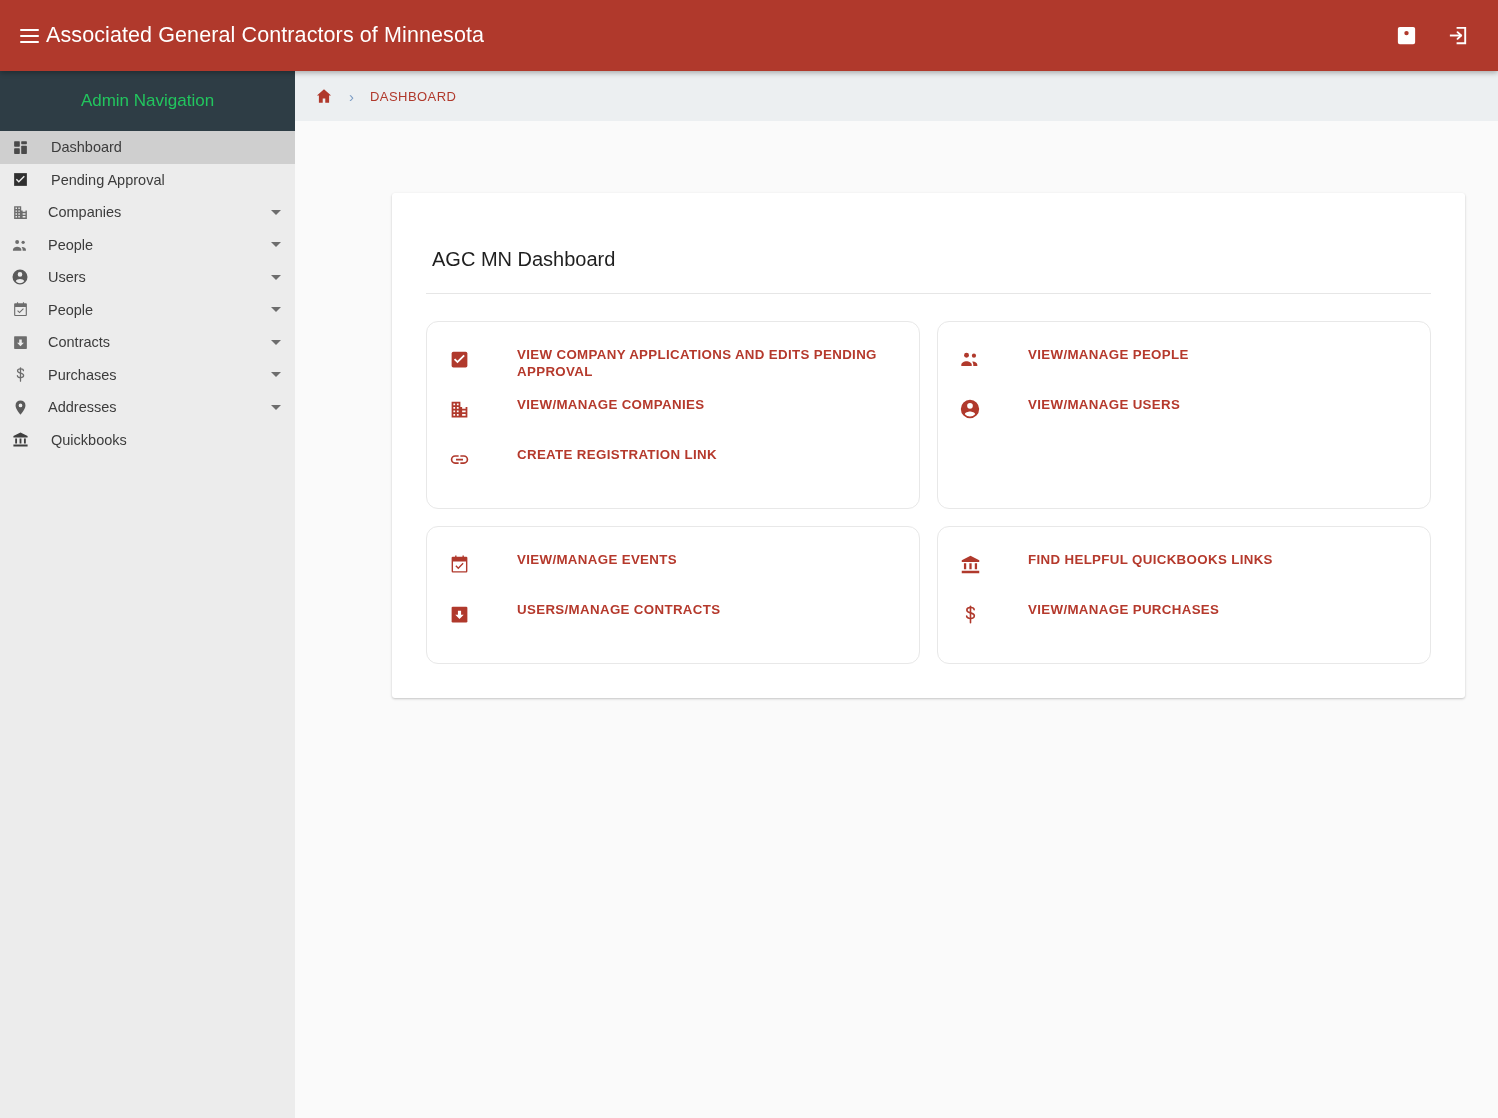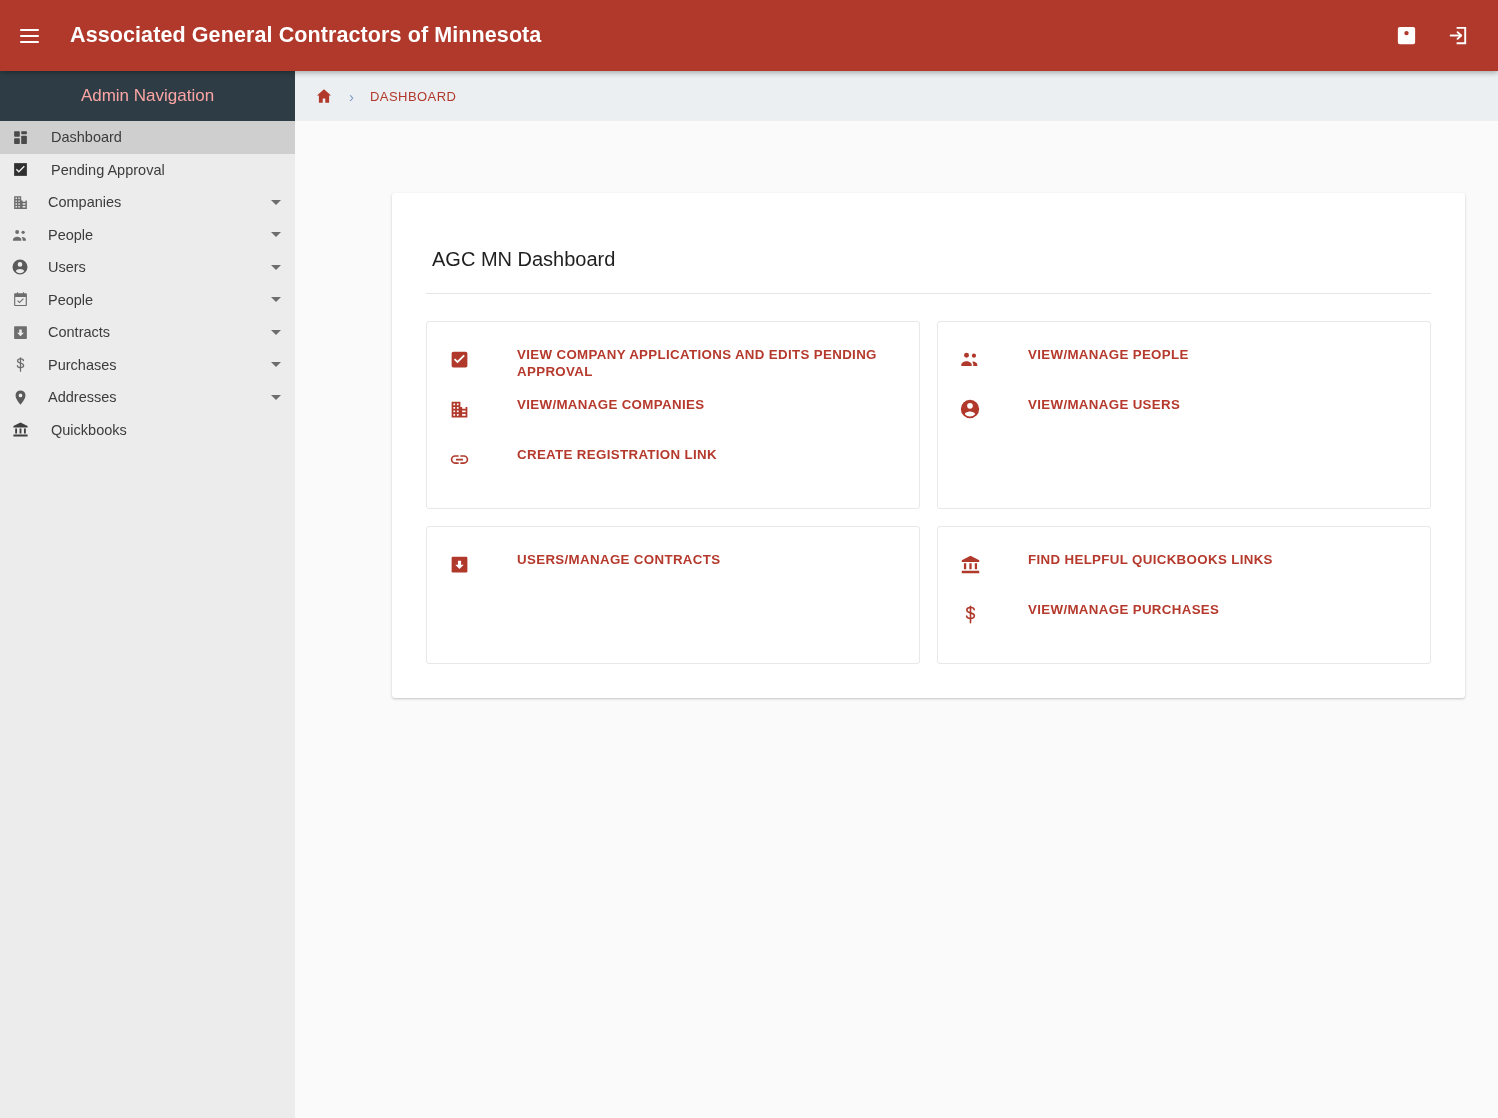--- a/index.html
+++ b/index.html
@@ -41,24 +41,23 @@
     cursor: pointer;
   }
   .hamburger-btn span {
     display: block;
     width: 19px;
     height: 2px;
     background: #ffffff;
     border-radius: 1px;
   }
   .app-title {
-    margin-left: 24px;
     color: #ffffff;
     font-size: 21.5px;
-    font-weight: 700;
+    font-weight: 400;
     letter-spacing: 0.1px;
     white-space: nowrap;
   }
   .header-spacer { flex: 1 1 auto; }
   .header-actions {
     display: flex;
     align-items: center;
     gap: 26px;
     margin-right: 27px;
   }
@@ -79,23 +78,23 @@
   .sidebar {
     position: absolute;
     top: 71px;
     left: 0;
     width: 295px;
     height: 1047px;
     background: #ececec;
     z-index: 10;
   }
   .sidebar-header {
-    height: 50px;
+    height: 60px;
     background: #2e3d45;
-    color: #fca5a5;
+    color: #22c55e;
     display: flex;
     align-items: center;
     justify-content: center;
     font-size: 17px;
     font-weight: 400;
   }
   .sidebar-list {
     list-style: none;
     margin: 0;
     padding: 0;
@@ -192,21 +191,21 @@
     border-bottom: 1px solid #e6e6e6;
     margin-bottom: 27px;
   }
   .panel-grid {
     display: grid;
     grid-template-columns: 1fr 1fr;
     gap: 17px 17px;
   }
   .link-panel {
     border: 1px solid #e8e8e8;
-    border-radius: 3px;
+    border-radius: 12px;
     padding: 18px 19px 18px 20px;
     background: #ffffff;
   }
   .panel-row {
     display: flex;
     align-items: flex-start;
     min-height: 50px;
     padding: 6px 0;
     cursor: pointer;
   }
@@ -435,20 +434,29 @@
             </svg>
           </span>
           <span class="row-label">VIEW/MANAGE USERS</span>
         </div>
       </div>
 
       <div class="link-panel">
         <div class="panel-row">
           <span class="row-icon">
             <svg width="21" height="21" viewBox="0 0 24 24" fill="#b0392c" aria-hidden="true">
+              <path d="M17 3V1.6h-1.6V3H8.6V1.6H7V3H4.4A1.4 1.4 0 0 0 3 4.4v15.2A1.4 1.4 0 0 0 4.4 21h15.2a1.4 1.4 0 0 0 1.4-1.4V4.4A1.4 1.4 0 0 0 19.6 3H17zm2.4 16.6H4.6V8.6h14.8v11z"></path>
+              <path d="M10.6 17.3 7.3 14l1.1-1.1 2.2 2.2 5-5 1.1 1.1z"></path>
+            </svg>
+          </span>
+          <span class="row-label">VIEW/MANAGE EVENTS</span>
+        </div>
+        <div class="panel-row">
+          <span class="row-icon">
+            <svg width="21" height="21" viewBox="0 0 24 24" fill="#b0392c" aria-hidden="true">
               <rect x="3" y="3" width="18" height="18" rx="1.4"></rect>
               <path d="M12 17.2 7.2 12.4h3V7.6h3.6v4.8h3z" fill="#ffffff"></path>
             </svg>
           </span>
           <span class="row-label">USERS/MANAGE CONTRACTS</span>
         </div>
       </div>
 
       <div class="link-panel">
         <div class="panel-row">

